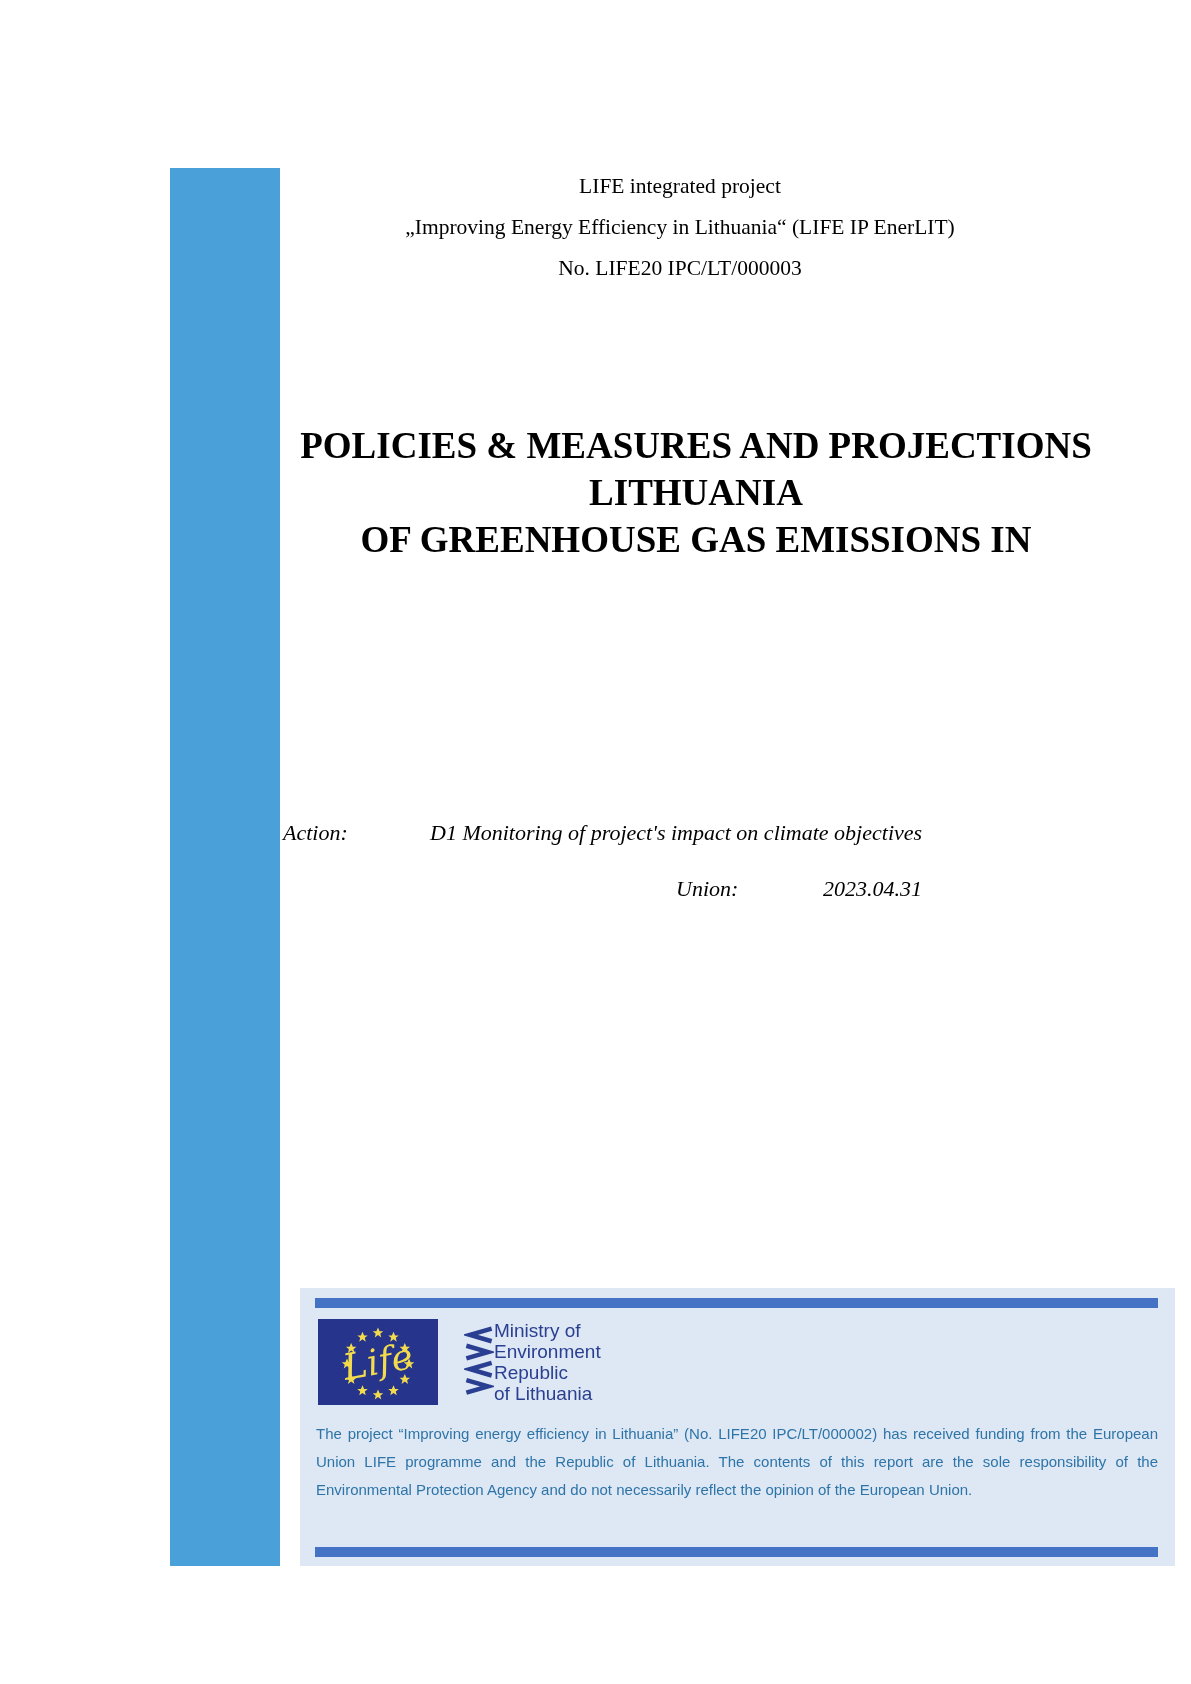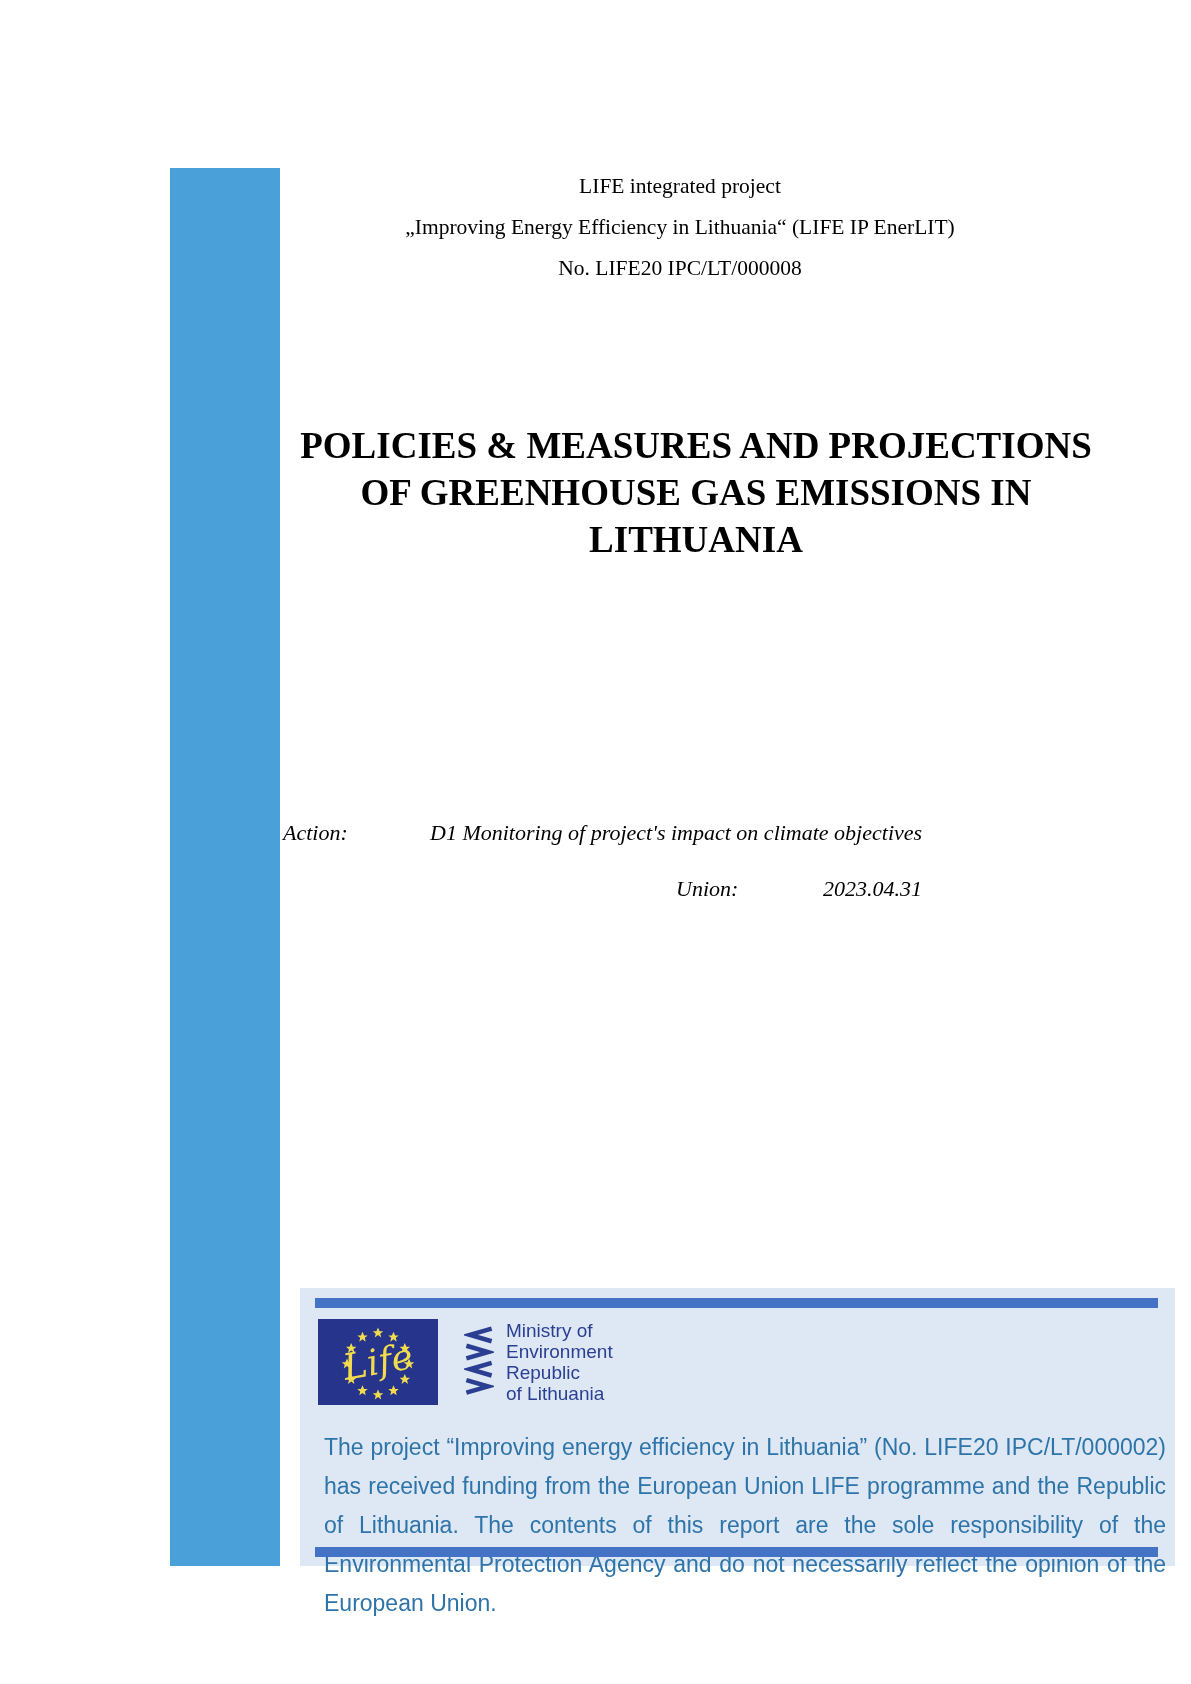--- a/index.html
+++ b/index.html
@@ -54,51 +54,51 @@
   .eu-flag svg{position:absolute;inset:0;width:100%;height:100%;}
   .life-script{
     position:absolute;inset:0;
     display:flex;align-items:center;justify-content:center;
     font-family:"DejaVu Serif", serif;font-style:italic;
     color:var(--star,#F2DC4E);font-size:36px;
     transform:rotate(-10deg) translateY(-1px);
   }
   .ministry-mark{margin-left:26px;flex:0 0 auto;}
   .ministry-text{
-    margin-left:12px;
+    margin-left:0;
     font-family:"Liberation Sans", sans-serif;
     font-size:19px;line-height:21px;
     color:var(--navy,#2B3F92);
   }
   .ministry-text p{margin:0;}
   .funding{
-    position:absolute;top:132px;left:16px;width:842px;margin:8px;
+    position:absolute;top:132px;left:16px;width:842px;margin:0;
     font-family:"Liberation Sans", sans-serif;
-    font-size:23px;line-height:39px;
+    font-size:15px;line-height:28px;
     color:var(--textblue,#2E74A8);
     text-align:justify;
   }
 </style>
 </head>
 <body>
 
 <div class="page">
 
   <div class="stripe"></div>
 
   <div class="header">
     <p>LIFE integrated project</p>
     <p>„Improving Energy Efficiency in Lithuania“ (LIFE IP EnerLIT)</p>
-    <p>No. LIFE20 IPC/LT/000008</p>
+    <p>No. LIFE20 IPC/LT/000003</p>
   </div>
 
   <h1 class="title">
     <span>POLICIES &amp; MEASURES AND PROJECTIONS</span>
+    <span>LITHUANIA</span>
     <span>OF GREENHOUSE GAS EMISSIONS IN</span>
-    <span>LITHUANIA</span>
   </h1>
 
   <div class="meta">
     <div class="meta-row">
       <span class="meta-label">Action:</span>
       <span class="meta-value">D1 Monitoring of project's impact on climate objectives</span>
     </div>
     <div class="meta-row">
       <span class="meta-label">Union:</span>
       <span class="meta-value">2023.04.31</span>

